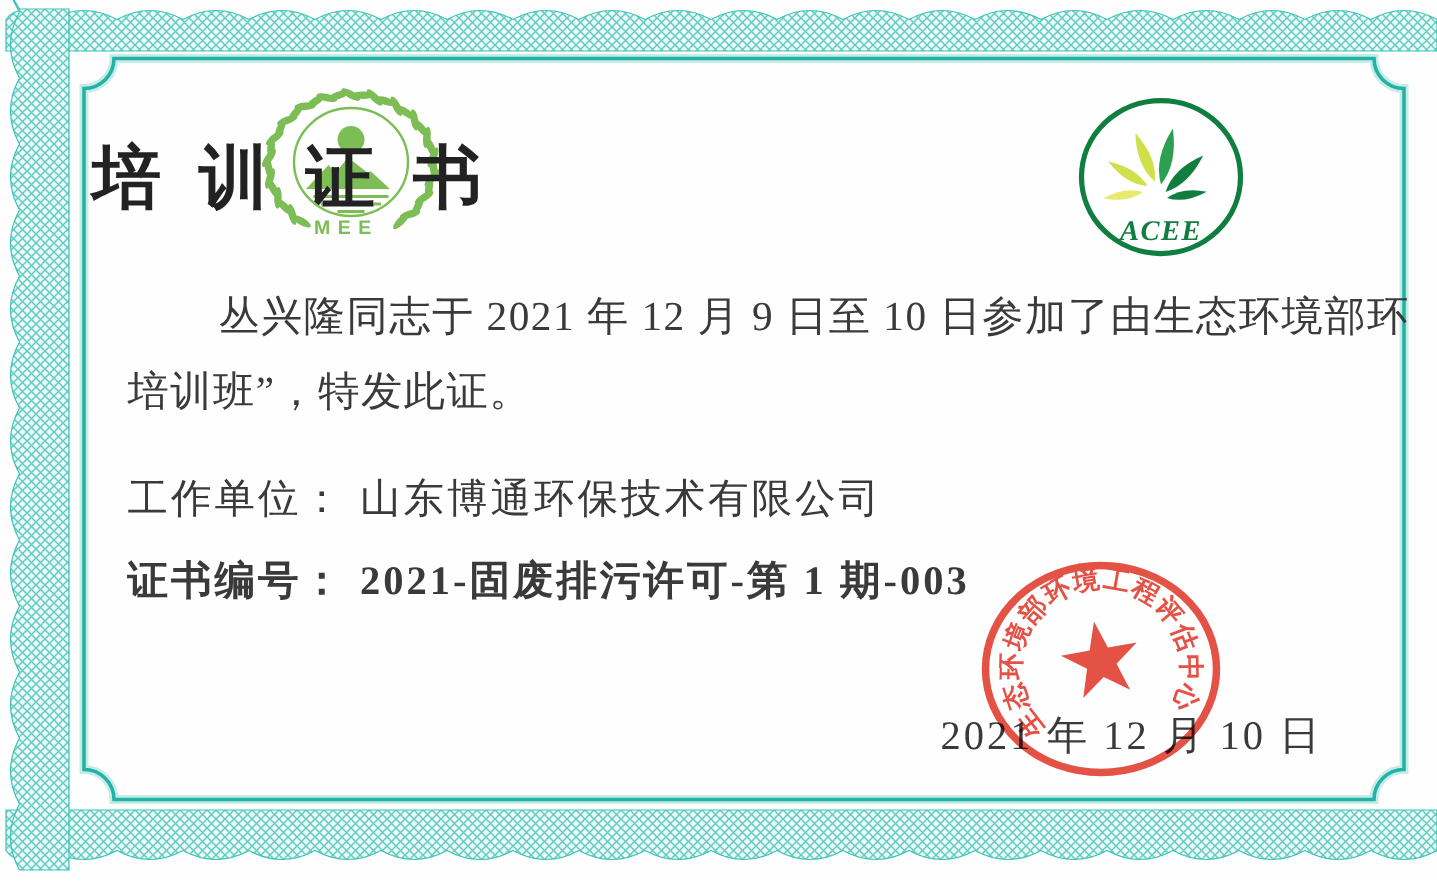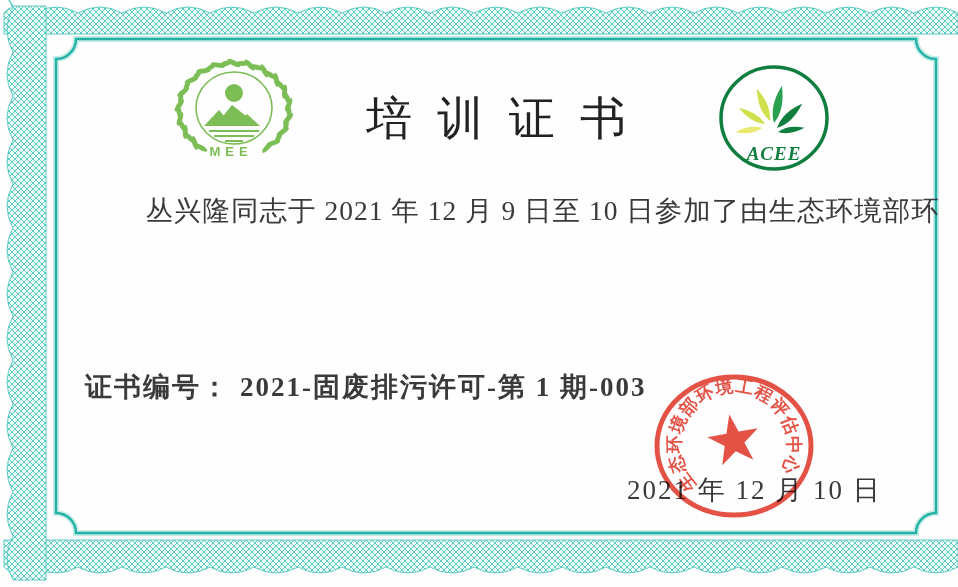--- a/index.html
+++ b/index.html
@@ -6,22 +6,22 @@
   #stage{
     position:relative;width:958px;height:587px;background:#fefefe;overflow:hidden;
     font-family:"Liberation Serif","DejaVu Serif",serif;
   }
   #border-svg,#seal-svg{position:absolute;left:0;top:0;}
   #border-svg{width:958px;height:587px;}
   .logo{position:absolute;}
   #mee-logo{left:168px;top:56px;width:132px;height:112px;}
   #acee-logo{left:714px;top:62px;width:120px;height:114px;}
   #title{
-    position:absolute;left:36px;top:88px;width:920px;text-align:center;
-    font-size:46px;font-weight:normal;color:var(--title-text);
+    position:absolute;left:36px;top:88px;width:920px;text-align:left;
+    font-size:46px;font-weight:bold;color:var(--title-text);
     letter-spacing:0.55em;padding-left:0.55em;box-sizing:border-box;
   }
   #body-text{
     position:absolute;left:85px;top:186px;width:820px;
     font-size:27.5px;color:var(--body-text);letter-spacing:1px;
   }
   #body-text .line{height:50px;line-height:50px;white-space:nowrap;}
   #body-text .line.first{text-indent:2.2em;}
   .field-row{
     position:absolute;left:85px;font-size:27px;color:var(--body-text);
@@ -129,22 +129,26 @@
         <path d="M0 0 Q10 -9 28 -7 Q13 3 0 0 Z" transform="translate(56 59) rotate(262) scale(1.21)" fill="#cfe04a"></path>
         <path d="M0 0 Q10 -9 28 -7 Q13 3 0 0 Z" transform="translate(60 61) rotate(296) scale(1.32)" fill="#2ba04f"></path>
         <path d="M0 0 Q10 -9 28 -7 Q13 3 0 0 Z" transform="translate(63 66) rotate(330) scale(1.21)" fill="#0f7e3f"></path>
         <path d="M0 0 Q10 -9 28 -7 Q13 3 0 0 Z" transform="translate(64 70) rotate(5) scale(0.93)" fill="#0f7e3f"></path>
       </g>
     <text x="60" y="98" text-anchor="middle" class="acee-text" style="fill:var(--acee-dark)">ACEE</text>
   </svg>
 
   <div id="body-text">
     <div class="line first">丛兴隆同志于 2021 年 12 月 9 日至 10 日参加了由生态环境部环</div>
+    <div class="line">培训班”，特发此证。</div>
   </div>
 
+  <div id="field-workunit" class="field-row">
+    <span>工作单位：</span><span class="value">山东博通环保技术有限公司</span>
+  </div>
   <div id="field-certno" class="field-row">
     <span>证书编号：</span><span class="value">2021-固废排污许可-第 1 期-003</span>
   </div>
 
   <div id="date-line">2021 年 12 月 10 日</div>
 
   <svg id="seal-svg" viewBox="0 0 168 152">
     <defs>
       <path id="sealArc" fill="none" d="M 40.9 107.5 A 54 54 0 1 1 127.1 107.5"></path>
     </defs>

